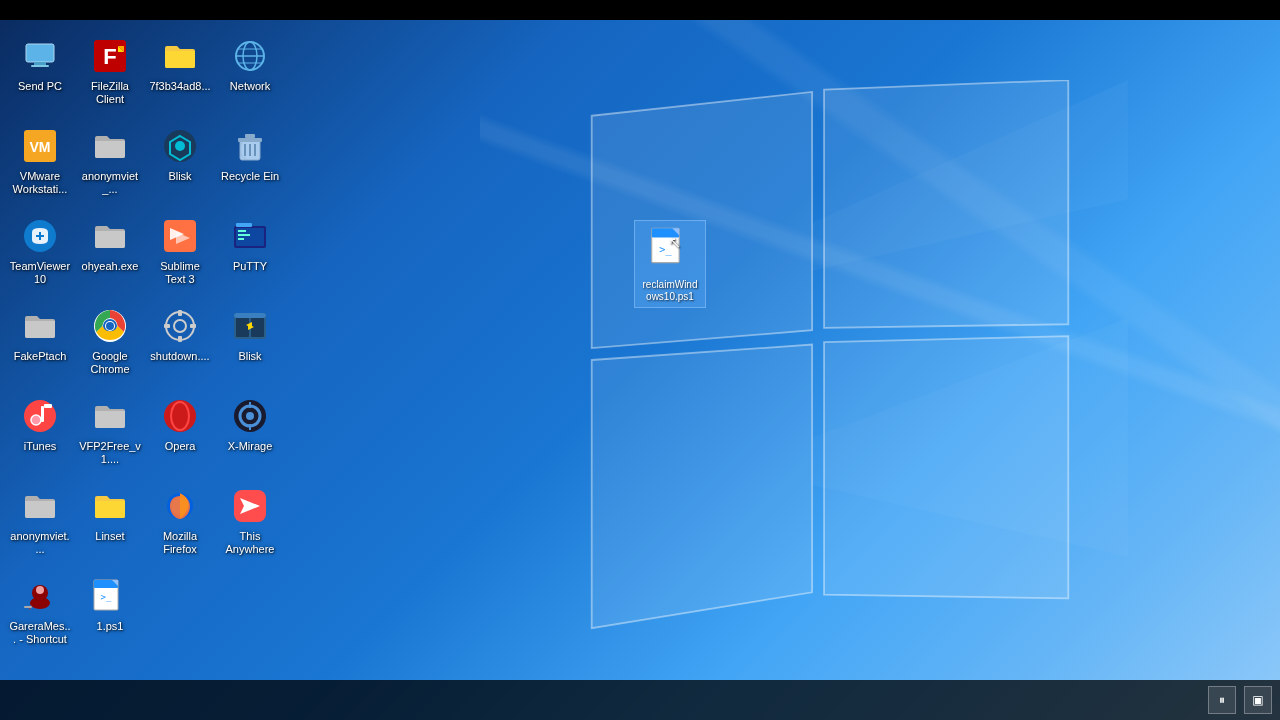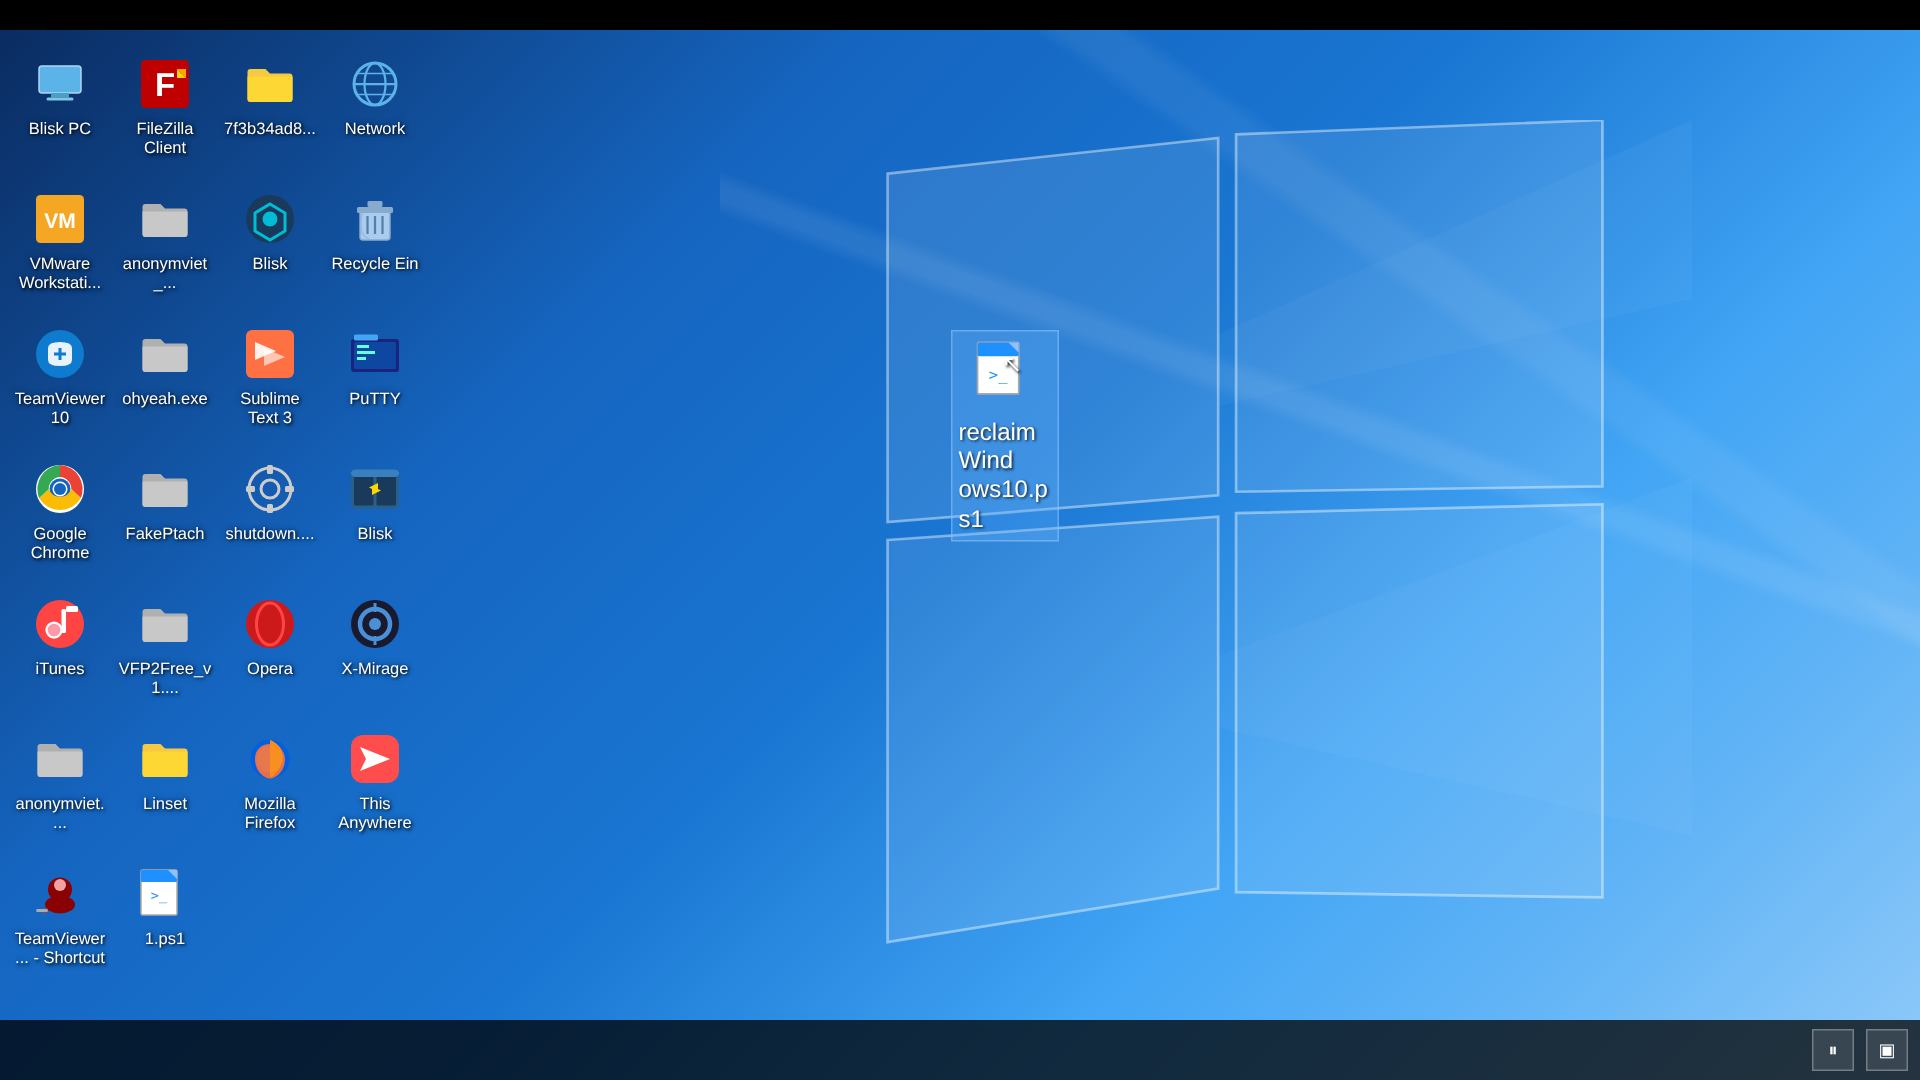--- a/index.html
+++ b/index.html
@@ -214,21 +214,21 @@
 
   <div class="icon">
     <div class="icon-img">
       <svg class="svg-icon" viewBox="0 0 36 36">
           <rect x="4" y="6" width="28" height="18" rx="2" fill="#5cb3e8"></rect>
           <rect x="4" y="6" width="28" height="18" rx="2" fill="none" stroke="#aed6f1" stroke-width="1"></rect>
           <rect x="12" y="24" width="12" height="3" fill="#4a9fc7"></rect>
           <rect x="9" y="27" width="18" height="2" rx="1" fill="#7ec8e3"></rect>
         </svg>
     </div>
-    <span class="icon-label">Blisk PC</span>
+    <span class="icon-label">Send PC</span>
   </div>
 
   <div class="icon">
     <div class="icon-img">
       <svg class="svg-icon" viewBox="0 0 36 36">
           <rect x="2" y="2" width="32" height="32" rx="3" fill="#bf0000"></rect>
           <text x="18" y="26" text-anchor="middle" font-size="22" font-weight="bold" fill="white">F</text>
           <polygon points="26,8 32,14 26,14" fill="#ffd700"></polygon>
           <polygon points="32,8 32,14 26,8" fill="#ffa500"></polygon>
         </svg>
@@ -348,45 +348,45 @@
           <rect x="6" y="20" width="6" height="2" fill="#64ffda"></rect>
           <rect x="4" y="5" width="16" height="4" rx="1" fill="#42a5f5"></rect>
         </svg>
     </div>
     <span class="icon-label">PuTTY</span>
   </div>
 
   <div class="icon">
     <div class="icon-img">
       <svg class="svg-icon" viewBox="0 0 36 36">
+          <path d="M3,10 L3,28 Q3,30 5,30 L31,30 Q33,30 33,28 L33,13 Q33,11 31,11 L18,11 L15,8 L5,8 Q3,8 3,10 Z" fill="#b0b0b0"></path>
+          <path d="M3,13 L33,13 L33,28 Q33,30 31,30 L5,30 Q3,30 3,28 Z" fill="#c8c8c8"></path>
+        </svg>
+    </div>
+    <span class="icon-label">FakePtach</span>
+  </div>
+
+  <div class="icon">
+    <div class="icon-img">
+      <svg class="svg-icon" viewBox="0 0 36 36">
           <circle cx="18" cy="18" r="16" fill="white"></circle>
           <circle cx="18" cy="18" r="7" fill="#1565c0"></circle>
           <path d="M18,2 A16,16 0 0,1 31.9,24 L25.5,18 A8,8 0 0,0 18,10 Z" fill="#ea4335"></path>
           <path d="M31.9,24 A16,16 0 0,1 4.1,24 L10.5,18 A8,8 0 0,0 25.5,18 Z" fill="#fbbc04"></path>
           <path d="M4.1,24 A16,16 0 0,1 18,2 L18,10 A8,8 0 0,0 10.5,18 Z" fill="#34a853"></path>
           <circle cx="18" cy="18" r="5" fill="white"></circle>
           <circle cx="18" cy="18" r="4" fill="#1565c0"></circle>
         </svg>
     </div>
     <span class="icon-label">Google Chrome</span>
   </div>
 
   <div class="icon">
     <div class="icon-img">
       <svg class="svg-icon" viewBox="0 0 36 36">
-          <path d="M3,10 L3,28 Q3,30 5,30 L31,30 Q33,30 33,28 L33,13 Q33,11 31,11 L18,11 L15,8 L5,8 Q3,8 3,10 Z" fill="#b0b0b0"></path>
-          <path d="M3,13 L33,13 L33,28 Q33,30 31,30 L5,30 Q3,30 3,28 Z" fill="#c8c8c8"></path>
-        </svg>
-    </div>
-    <span class="icon-label">FakePtach</span>
-  </div>
-
-  <div class="icon">
-    <div class="icon-img">
-      <svg class="svg-icon" viewBox="0 0 36 36">
           <circle cx="18" cy="18" r="14" fill="none" stroke="#ccc" stroke-width="2"></circle>
           <circle cx="18" cy="18" r="6" fill="none" stroke="#ccc" stroke-width="2"></circle>
           <rect x="16" y="2" width="4" height="6" rx="1" fill="#ccc"></rect>
           <rect x="16" y="28" width="4" height="6" rx="1" fill="#ccc"></rect>
           <rect x="2" y="16" width="6" height="4" rx="1" fill="#ccc"></rect>
           <rect x="28" y="16" width="6" height="4" rx="1" fill="#ccc"></rect>
         </svg>
     </div>
     <span class="icon-label">shutdown....</span>
   </div>
@@ -497,21 +497,21 @@
   <div class="icon">
     <div class="icon-img">
       <svg class="svg-icon" viewBox="0 0 36 36">
           <circle cx="18" cy="15" r="8" fill="#8b0000"></circle>
           <ellipse cx="18" cy="25" rx="10" ry="6" fill="#8b0000"></ellipse>
           <polygon points="6,29 10,27 8,32" fill="#c0392b" opacity="0.8"></polygon>
           <circle cx="18" cy="12" r="4" fill="#f0a0a0"></circle>
           <rect x="2" y="28" width="8" height="2" rx="1" fill="#aaa"></rect>
         </svg>
     </div>
-    <span class="icon-label">TeamViewer... - Shortcut</span>
+    <span class="icon-label">GareraMes... - Shortcut</span>
   </div>
 
   <div class="icon">
     <div class="icon-img">
       <svg class="svg-icon" viewBox="0 0 36 36">
           <rect x="2" y="2" width="24" height="30" rx="1" fill="white" stroke="#aaa" stroke-width="1"></rect>
           <rect x="2" y="2" width="24" height="8" rx="1" fill="#1e90ff"></rect>
           <polygon points="20,2 26,2 26,8" fill="#90c0ff"></polygon>
           <text x="14" y="22" text-anchor="middle" font-size="9" fill="#1e90ff" font-family="monospace">&gt;_</text>
         </svg>
@@ -525,21 +525,21 @@
   <div class="icon-img" style="position:relative;">
     <svg width="44" height="48" viewBox="0 0 36 42">
         <rect x="2" y="2" width="24" height="30" rx="1" fill="white" stroke="#aaa" stroke-width="1"></rect>
         <rect x="2" y="2" width="24" height="8" rx="1" fill="#1e90ff"></rect>
         <polygon points="20,2 26,2 26,8" fill="#90c0ff"></polygon>
         <text x="14" y="24" text-anchor="middle" font-size="9" fill="#1e90ff" font-family="monospace">&gt;_</text>
       </svg>
 
     <div class="cursor-overlay" style="position:absolute;top:8px;left:20px;font-size:16px;color:white;text-shadow:1px 1px 2px #000;">↖</div>
   </div>
-  <span class="icon-label" style="color:white;font-size:16px;text-align:left;">reclaimWind<br>ows10.ps1</span>
+  <span class="icon-label" style="color:white;font-size:10px;text-align:center;">reclaimWind<br>ows10.ps1</span>
 </div>
 
 <div class="taskbar">
   <div class="taskbar-right">
     <div class="taskbar-btn">
       <span>⏸</span>
     </div>
     <div class="taskbar-btn">
       <span>▣</span>
     </div>

